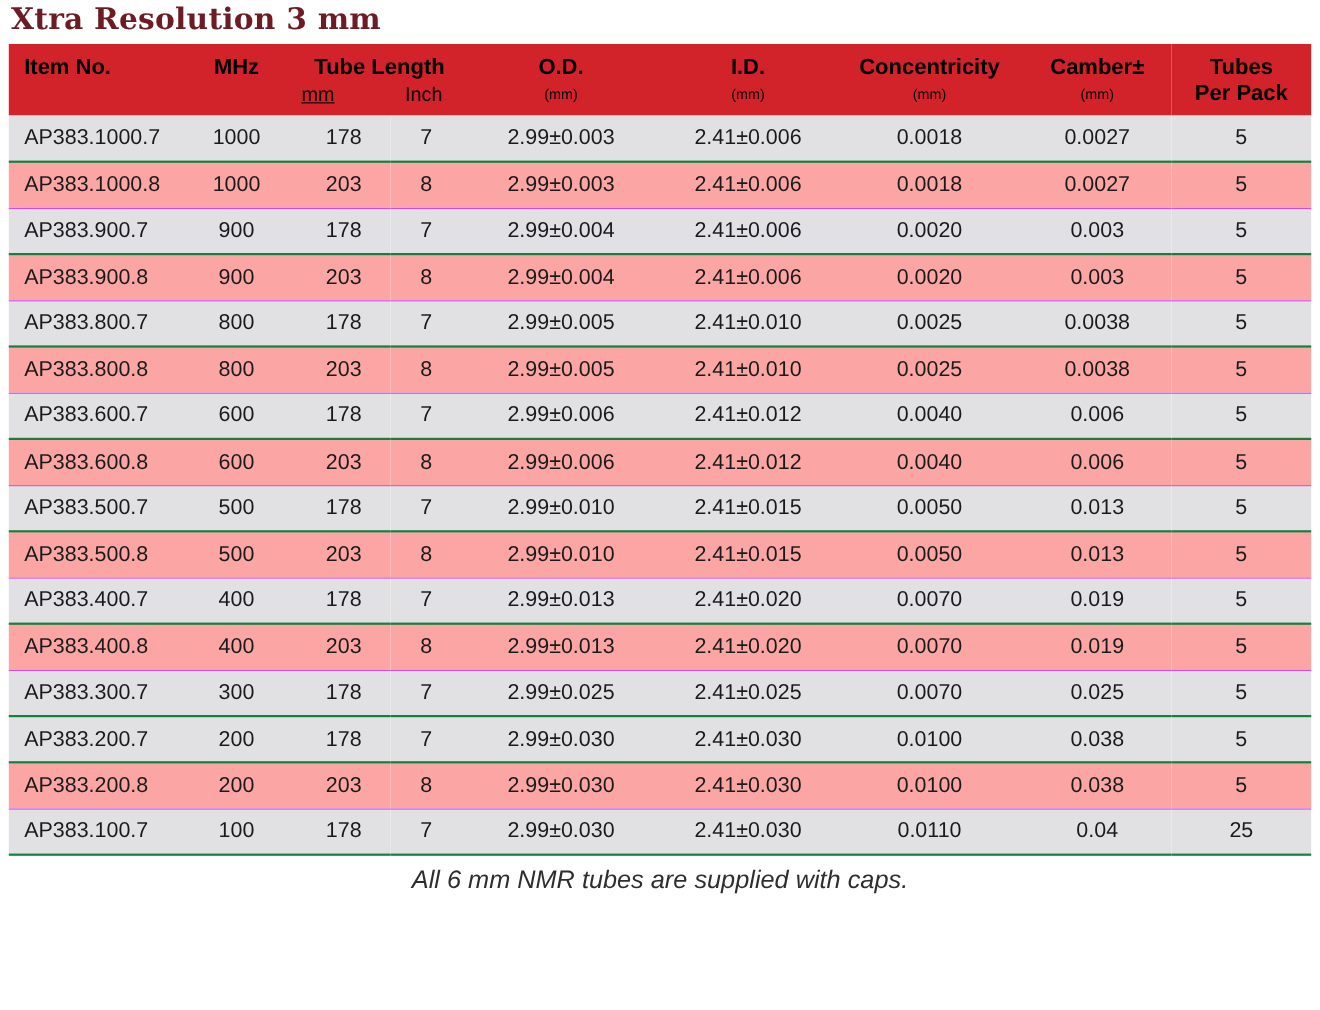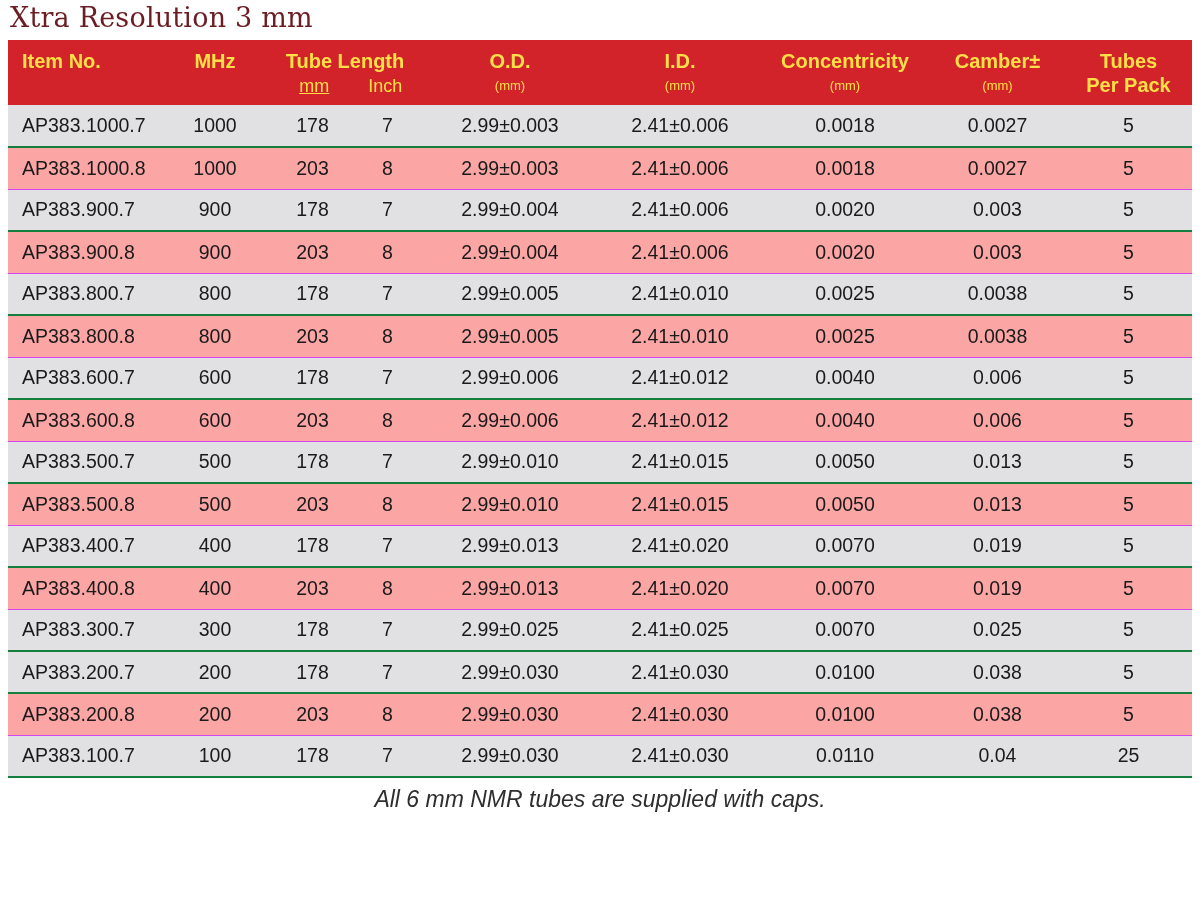--- a/index.html
+++ b/index.html
@@ -10,41 +10,41 @@
   *{ box-sizing:border-box; }
   html,body{ margin:0; padding:0; }
   body{
     width:1200px; height:918px; overflow:hidden;
     background:#ffffff; color:#1b1b1b;
     font-family:"Liberation Sans", sans-serif;
   }
   .page{ padding:2px 8px 0 8px; }
   .title{
     font-family:"DejaVu Serif", serif;
-    font-weight:400; font-size:27px; line-height:32px;
+    font-weight:700; font-size:27px; line-height:32px;
     color:var(--title-color);
     margin:0 0 6px 2px; letter-spacing:0.2px;
   }
   table{
     width:100%; border-collapse:collapse; table-layout:fixed;
   }
   thead th{
-    background:var(--header-red); color:#fde047;
+    background:var(--header-red); color:#000000;
     vertical-align:top; text-align:center;
     padding:9px 4px 8px 4px;
     font-weight:700; font-size:20px; line-height:24px;margin-left:28px;
   }
   thead th.left{ text-align:left; padding-left:14px; }
   .h2{
     font-weight:400; font-size:13px; line-height:22px; margin-top:2px;
   }
   .sub-split{
     display:flex; font-weight:400; font-size:18px; line-height:22px; margin-top:2px;
   }
-  .sub-split span:first-child{ width:56.7%; text-align:center;text-decoration:underline; }
+  .sub-split span:first-child{ width:56.7%; text-align:left;text-decoration:underline; }
   .sub-split span:last-child{ width:43.3%; text-align:center; }
   tbody td{
     text-align:center; font-size:19.5px; height:42px; padding:0 4px;
     color:#1a1a1a;
   }
   tbody td.left{ text-align:left; padding-left:14px; }
   tbody tr{ border-bottom:1px solid #d946ef; background:#fca5a5; }
   tbody tr.shade{ background:var(--row-shade); border-bottom:2px solid #15803d; }
   .footer-note{
     text-align:center; font-style:italic; font-size:23px;

